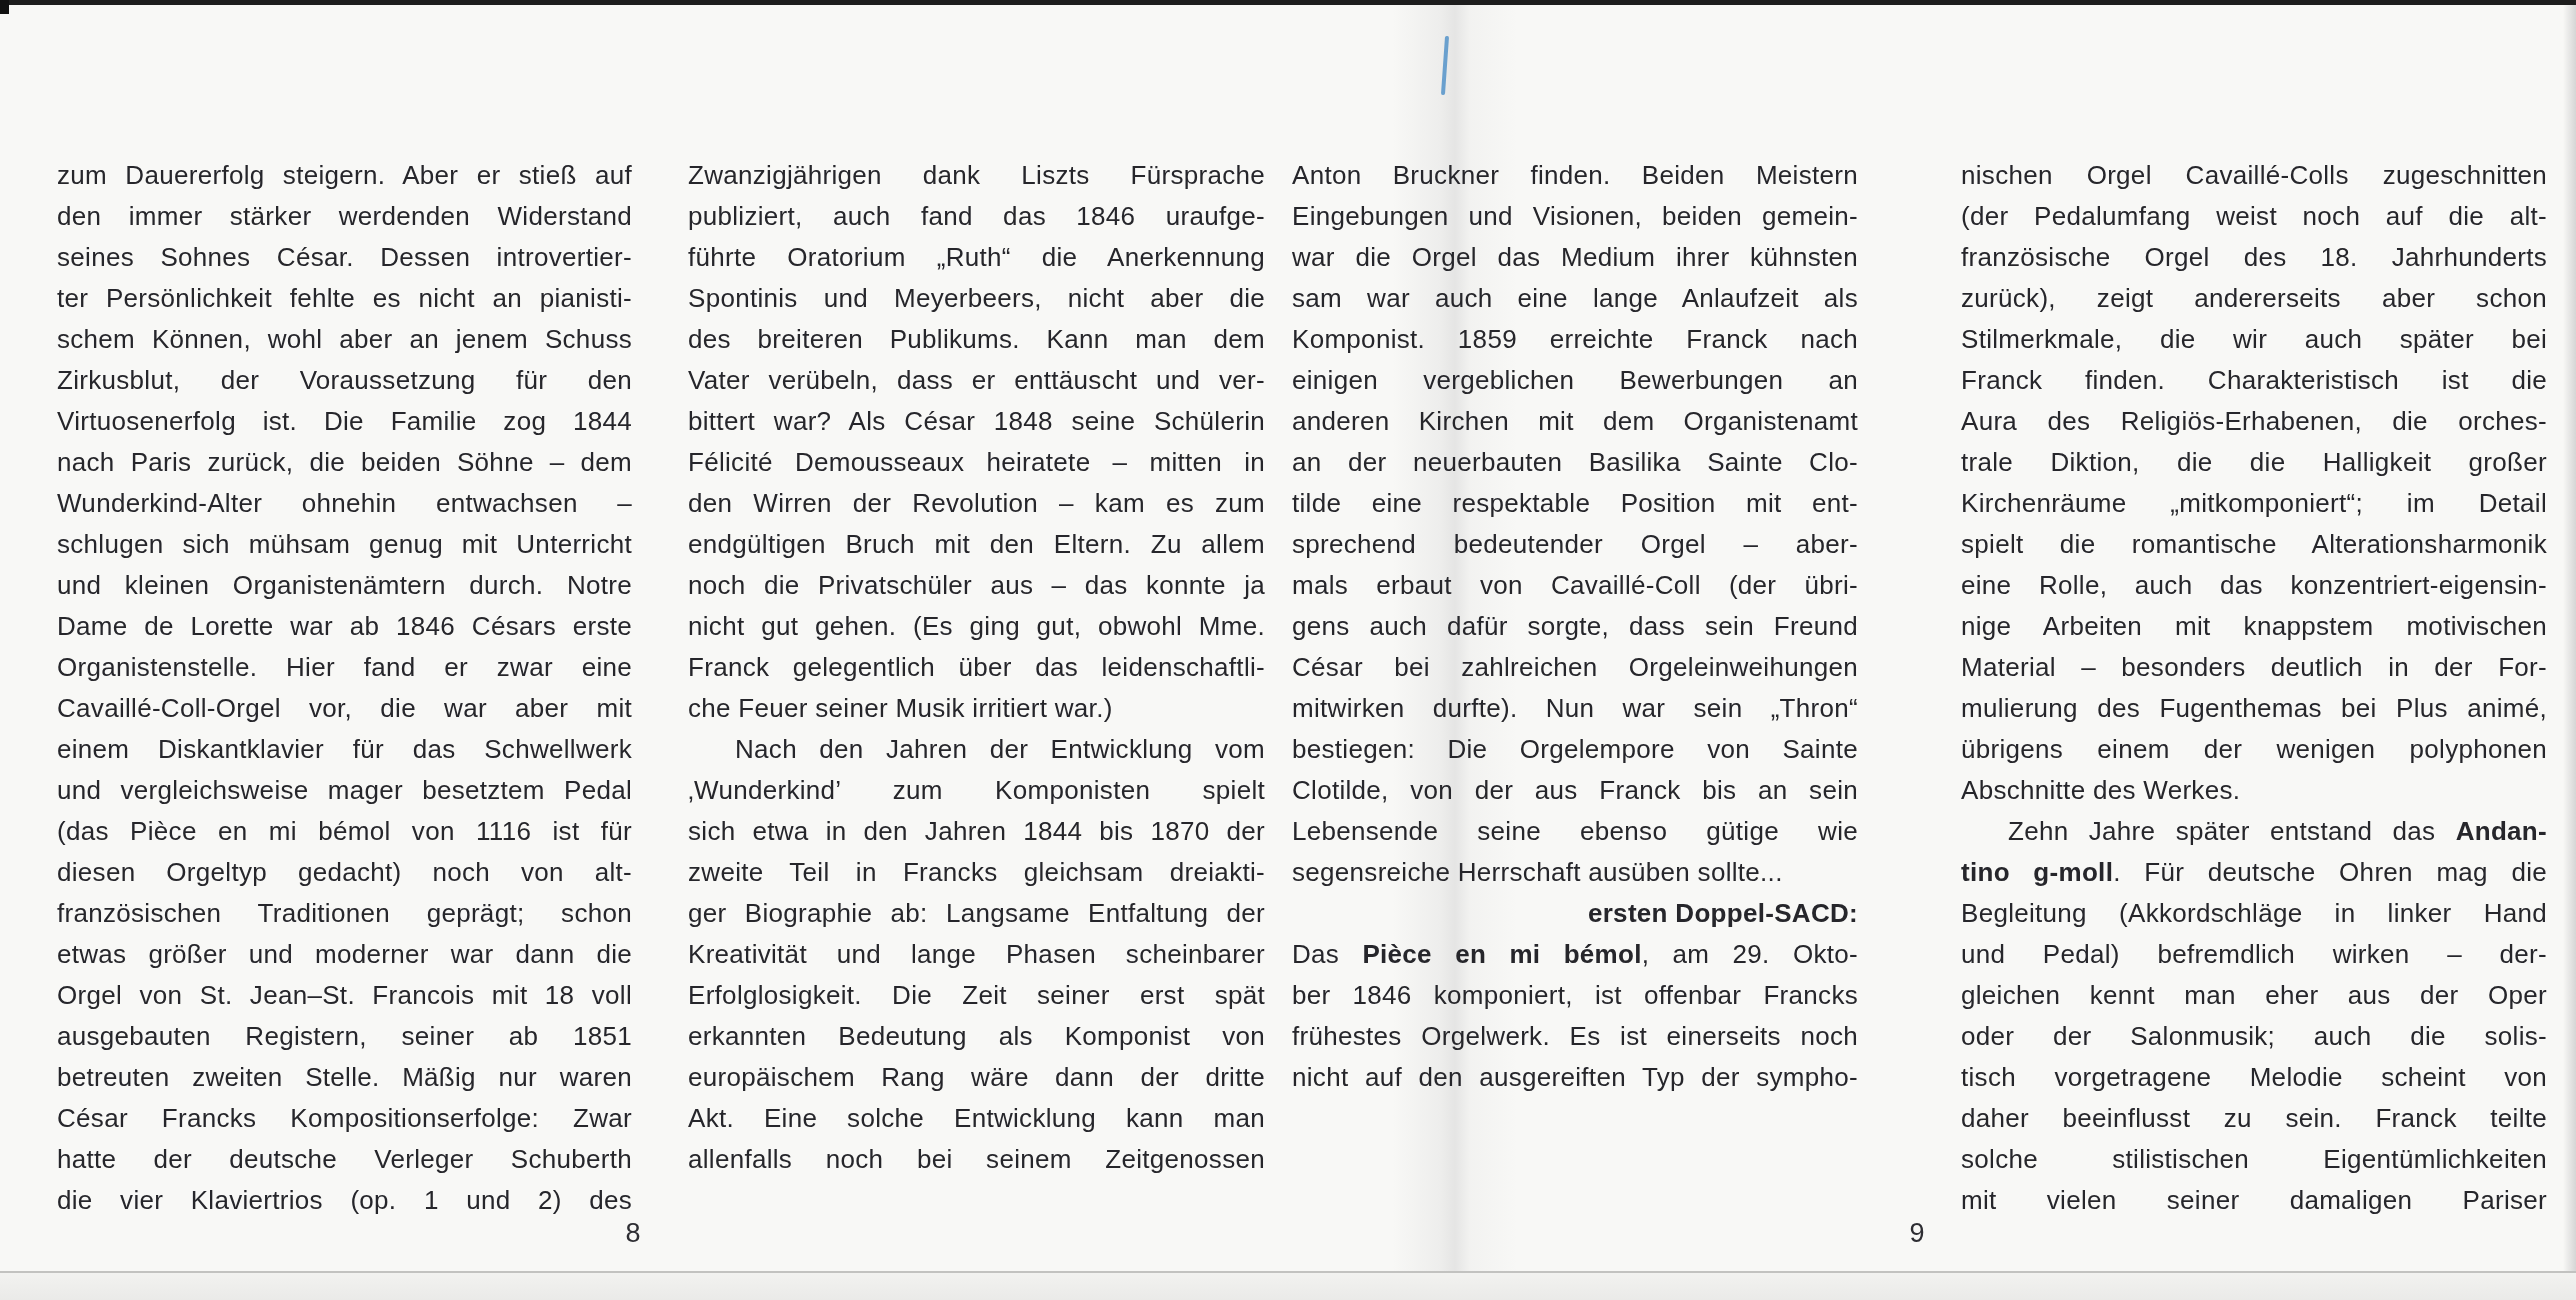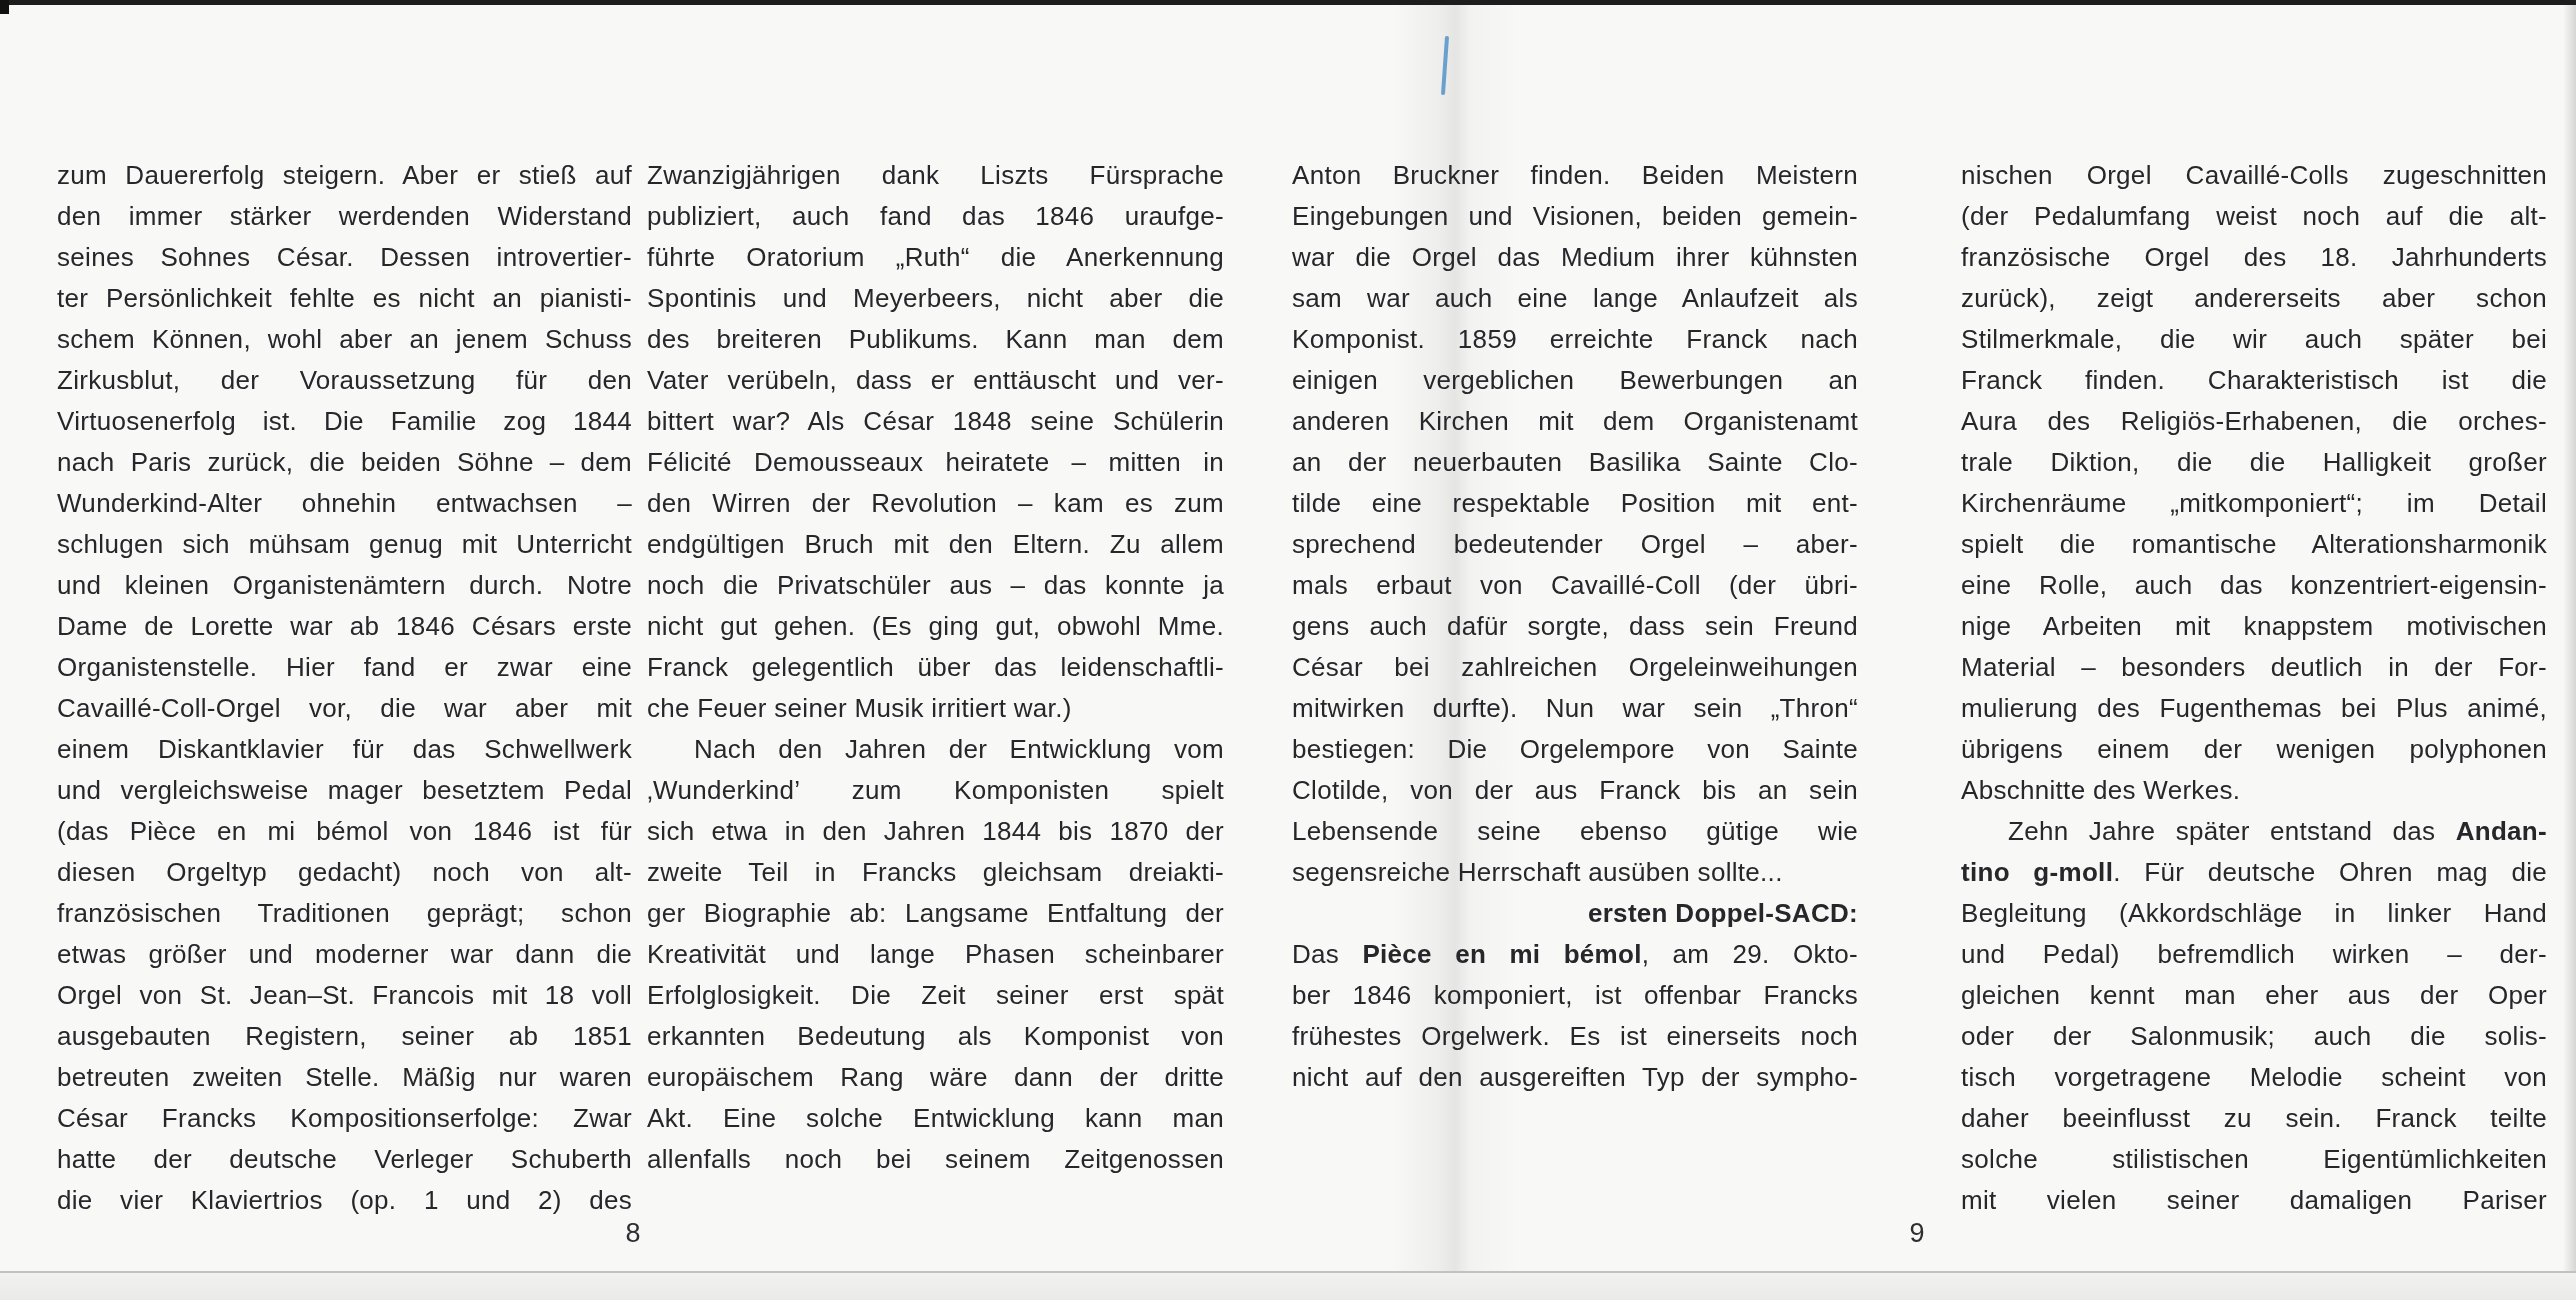--- a/index.html
+++ b/index.html
@@ -18,21 +18,21 @@
     background:linear-gradient(90deg, rgba(100,100,108,0) 0%, rgba(100,100,108,0.07) 38%,
       rgba(100,100,108,0.13) 50%, rgba(100,100,108,0.04) 62%, rgba(100,100,108,0) 100%);}
   .pen-mark{position:absolute;left:1443px;top:36px;width:3.6px;height:59px;background:#3f87c4;
     opacity:.75;border-radius:1.8px;transform:rotate(4deg);z-index:7;}
   .bottom-line{position:absolute;left:0;top:1271px;width:2576px;height:1.8px;background:#c2c2c0;z-index:3;}
   .bottom-edge{position:absolute;left:0;top:1273px;width:2576px;height:27px;
     background:linear-gradient(180deg,#f2f2f0,#eaeae8);z-index:3;}
 
   .col{position:absolute;top:128px;z-index:1;letter-spacing:0.3px;margin-top:27px;}
   .col1{left:57px;width:575px;}
-  .col2{left:647px;width:577px;}
+  .col2{left:688px;width:577px;}
   .col3{left:1292px;width:566px;}
   .col4{left:1961px;width:586px;}
 
   .line{text-align:justify;text-align-last:justify;overflow:hidden;white-space:normal;}
   .line.last{text-align-last:left;}
   .line.right{text-align:right;text-align-last:right;font-weight:bold;}
   .line.indent{padding-left:47px;}
   .b{font-weight:bold;}
   .i{}
 
@@ -57,21 +57,21 @@
       <div class="line"><span>Virtuosenerfolg ist. Die Familie zog 1844</span></div>
       <div class="line"><span>nach Paris zurück, die beiden Söhne – dem</span></div>
       <div class="line"><span>Wunderkind-Alter ohnehin entwachsen –</span></div>
       <div class="line"><span>schlugen sich mühsam genug mit Unterricht</span></div>
       <div class="line"><span>und kleinen Organistenämtern durch. Notre</span></div>
       <div class="line"><span>Dame de Lorette war ab 1846 Césars erste</span></div>
       <div class="line"><span>Organistenstelle. Hier fand er zwar eine</span></div>
       <div class="line"><span>Cavaillé-Coll-Orgel vor, die war aber mit</span></div>
       <div class="line"><span>einem Diskantklavier für das Schwellwerk</span></div>
       <div class="line"><span>und vergleichsweise mager besetztem Pedal</span></div>
-      <div class="line"><span>(das Pièce en mi bémol von 1846 ist für</span></div>
+      <div class="line"><span>(das Pièce en mi bémol von 1116 ist für</span></div>
       <div class="line"><span>diesen Orgeltyp gedacht) noch von alt-</span></div>
       <div class="line"><span>französischen Traditionen geprägt; schon</span></div>
       <div class="line"><span>etwas größer und moderner war dann die</span></div>
       <div class="line"><span>Orgel von St. Jean–St. Francois mit 18 voll</span></div>
       <div class="line"><span>ausgebauten Registern, seiner ab 1851</span></div>
       <div class="line"><span>betreuten zweiten Stelle. Mäßig nur waren</span></div>
       <div class="line"><span>César Francks Kompositionserfolge: Zwar</span></div>
       <div class="line"><span>hatte der deutsche Verleger Schuberth</span></div>
       <div class="line"><span>die vier Klaviertrios (op. 1 und 2) des</span></div>
     </div>

